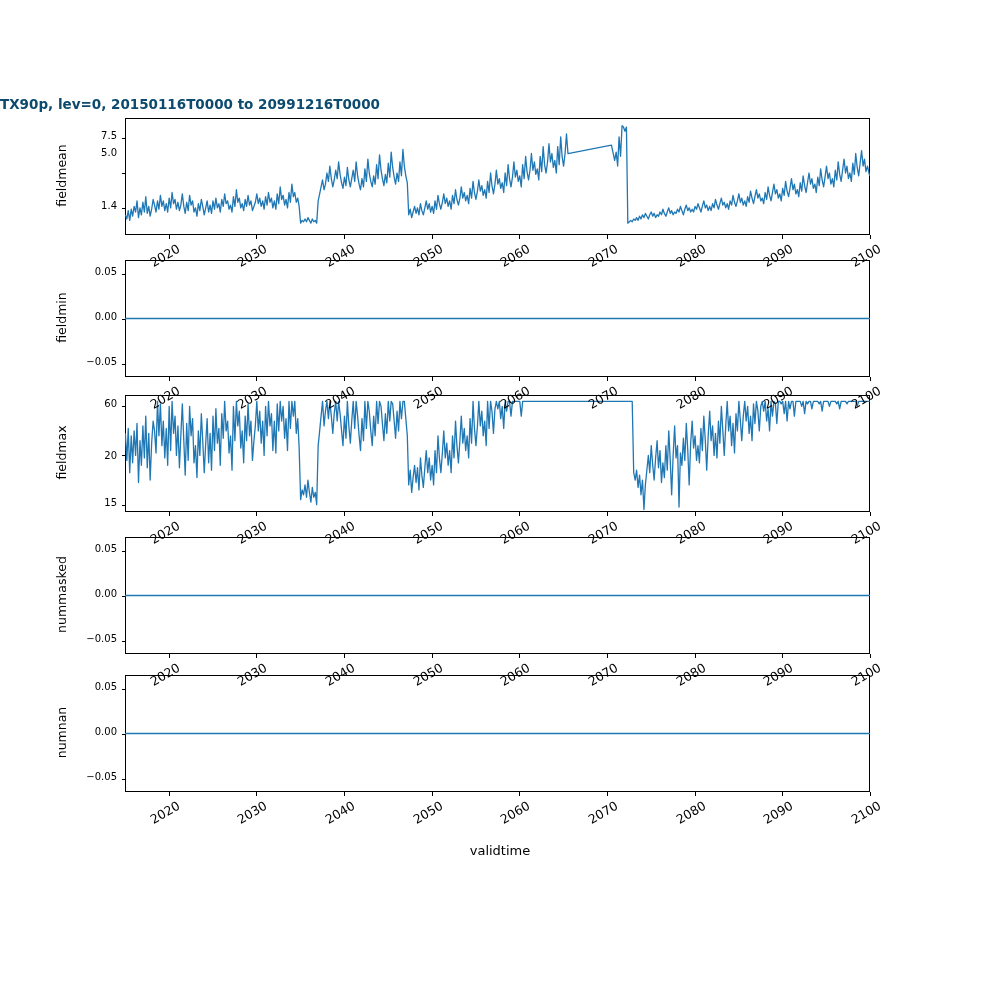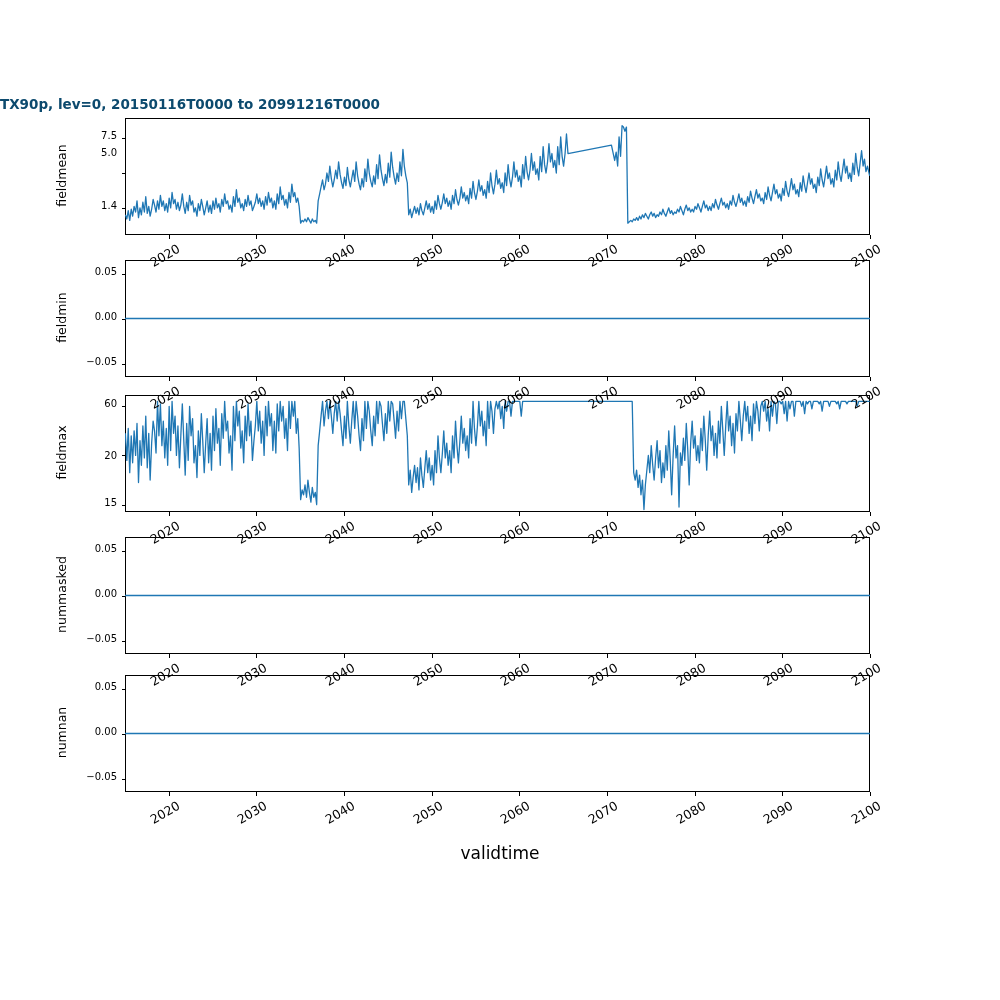--- a/index.html
+++ b/index.html
@@ -87,21 +87,21 @@
     font-size: 13.5px;
     color: #0c4a6e;
     font-weight: bold;
   }
   #xlabel {
     position: absolute;
     width: 100%;
     left: 0;
     top: 843px;
     text-align: center;
-    font-size: 17px;
+    font-size: 13px;
     color: #000000;
   }
 </style>
 </head>
 <body>
 
 <div id="figure">
   <div id="chart-title">TX90p, lev=0, 20150116T0000 to 20991216T0000</div>
   <div id="xlabel">validtime</div>
   <div id="panels-host">

